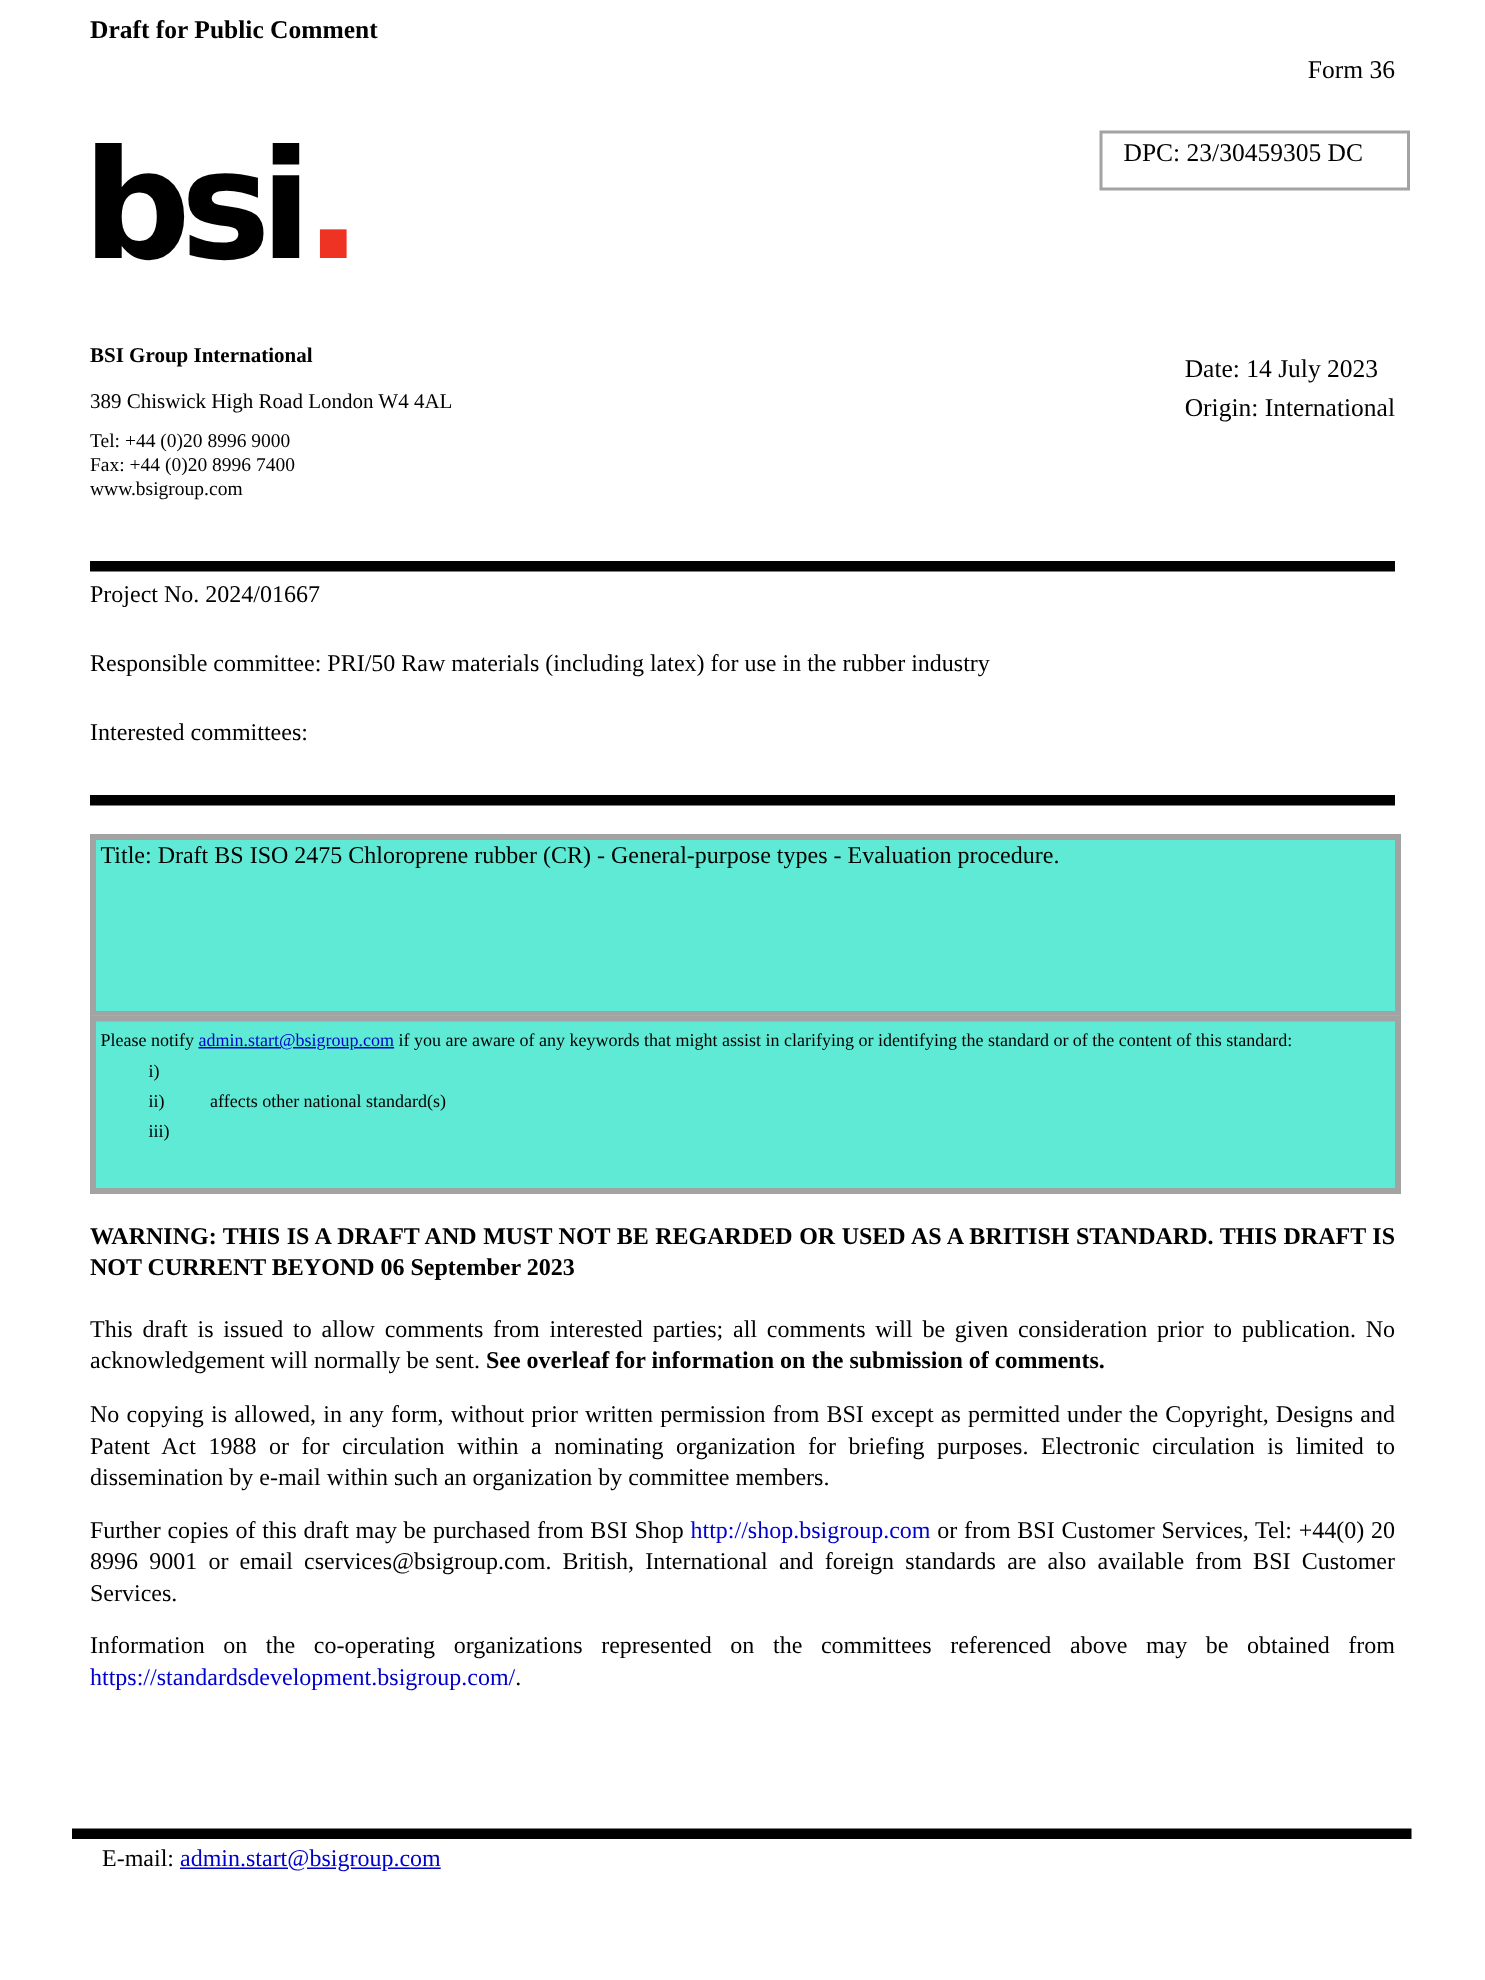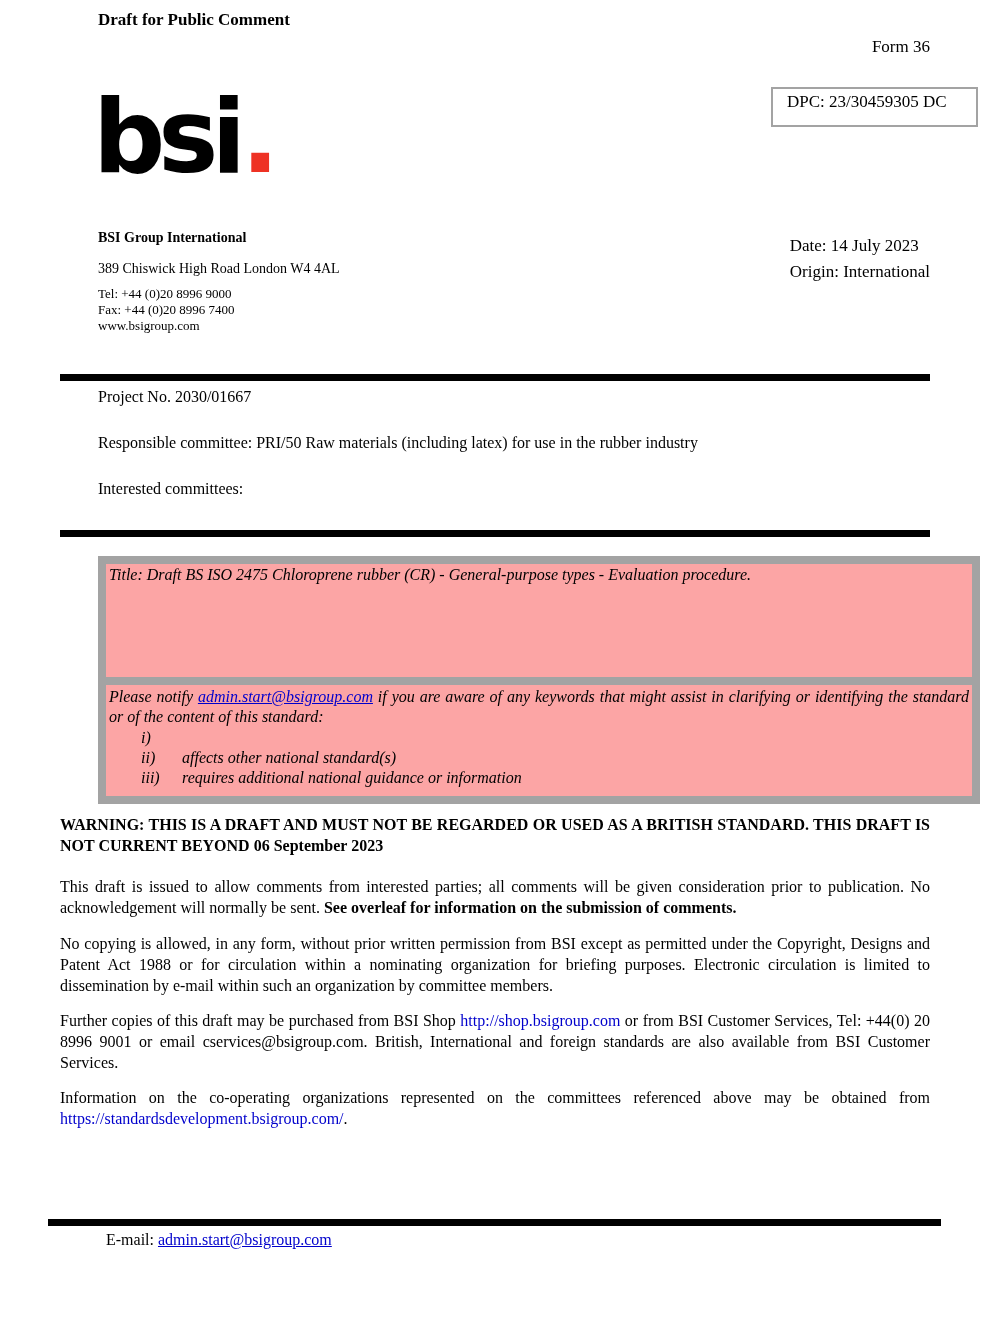--- a/index.html
+++ b/index.html
@@ -4,21 +4,21 @@
 <style>
   html, body { margin: 0; padding: 0; }
   body {
     width: 990px; height: 1320px;
     background: #ffffff;
     color: #000000;
     font-family: "Liberation Serif", serif;
     position: relative;
     overflow: hidden;
   }
-  .abs { position: absolute; margin-left: 38px; }
+  .abs { position: absolute; }
 
   
   .header-label { left: 60px; top: 10px; font-size: 17px; font-weight: bold; }
   .form-number  { right: 60px; top: 37px; font-size: 17px; text-align: center; }
   .dpc-box {
     left: 733px; top: 87px; width: 187px; height: 34px;
     border: 2px solid #a3a3a3; padding: 2px 2px 0 14px;
     font-size: 17px; line-height: 21px;
   }
 
@@ -50,23 +50,23 @@
   .comments-row {
     left: 60px; top: 388px; width: 870px;
     display: flex; justify-content: space-between;
     font-size: 16px;
   }
   .comments-row .bold { font-weight: bold; }
   .responsible { left: 60px; top: 434px; width: 870px; font-size: 16px; }
   .interested  { left: 60px; top: 480px; width: 870px; font-size: 16px; }
 
   
-  .box { border: 8px solid #a3a3a3; background: #fca5a5; font-style: italic; }
+  .box { border: 4px solid #a3a3a3; background: #5eead4; }
   .title-box { left: 60px; top: 556px; width: 860px; height: 112px; padding: 1px 3px; font-size: 16px; line-height: 20px; }
-  .keywords-box { left: 60px; top: 677px; width: 860px; height: 107px; padding: 2px 3px; font-size: 16px; }
+  .keywords-box { left: 60px; top: 677px; width: 860px; height: 107px; padding: 2px 3px; font-size: 12px; }
   .kw-intro { text-align: justify; line-height: 20px; margin: 0; }
   .kw-list { margin-top: 1px; }
   .kw-item { display: flex; line-height: 20px; }
   .kw-num { margin-left: 32px; width: 41px; flex: 0 0 41px; }
 
   
   .para {
     position: absolute; left: 60px; width: 870px;
     font-size: 16px; line-height: 21px; text-align: justify;
   }
@@ -102,21 +102,21 @@
 </div>
 
 <div class="abs meta">
   <div>Date: 14 July 2023</div>
   <div>Origin: International</div>
 </div>
 
 <div class="bar bar1"></div>
 
 <div class="abs comments-row">
-  <span>Project No. 2030/01667</span>
+  <span>Project No. 2024/01667</span>
 </div>
 <div class="abs responsible">Responsible committee: PRI/50 Raw materials (including latex) for use in the rubber industry</div>
 <div class="abs interested">Interested committees:</div>
 
 <div class="bar bar2"></div>
 
 <div class="abs box title-box">
   <span>Title: Draft BS ISO 2475 Chloroprene rubber (CR) - General-purpose types - Evaluation procedure.</span>
 </div>
 
@@ -125,21 +125,20 @@
   <div class="kw-list">
     <div class="kw-item">
       <span class="kw-num">i)</span>
     </div>
     <div class="kw-item">
       <span class="kw-num">ii)</span>
       <span>affects other national standard(s)</span>
     </div>
     <div class="kw-item">
       <span class="kw-num">iii)</span>
-      <span>requires additional national guidance or information</span>
     </div>
   </div>
 </div>
 
 <div class="para warning"><b>WARNING: THIS IS A DRAFT AND MUST NOT BE REGARDED OR USED AS A BRITISH STANDARD. THIS DRAFT IS NOT CURRENT BEYOND 06 September 2023</b></div>
 <div class="para p-issue"><span>This draft is issued to allow comments from interested parties; all comments will be given consideration prior to publication. No acknowledgement will normally be sent. </span><b>See overleaf for information on the submission of comments.</b></div>
 <div class="para p-copying"><span>No copying is allowed, in any form, without prior written permission from BSI except as permitted under the Copyright, Designs and Patent Act 1988 or for circulation within a nominating organization for briefing purposes. Electronic circulation is limited to dissemination by e-mail within such an organization by committee members.</span></div>
 <div class="para p-copies"><span>Further copies of this draft may be purchased from BSI Shop </span><a href="#" class="doc-link">http://shop.bsigroup.com</a><span> or from BSI Customer Services, Tel: +44(0) 20 8996 9001 or email cservices@bsigroup.com. British, International and foreign standards are also available from BSI Customer Services.</span></div>
 <div class="para p-info"><span>Information on the co-operating organizations represented on the committees referenced above may be obtained from </span><a href="#" class="doc-link">https://standardsdevelopment.bsigroup.com/</a><span>.</span></div>
 

